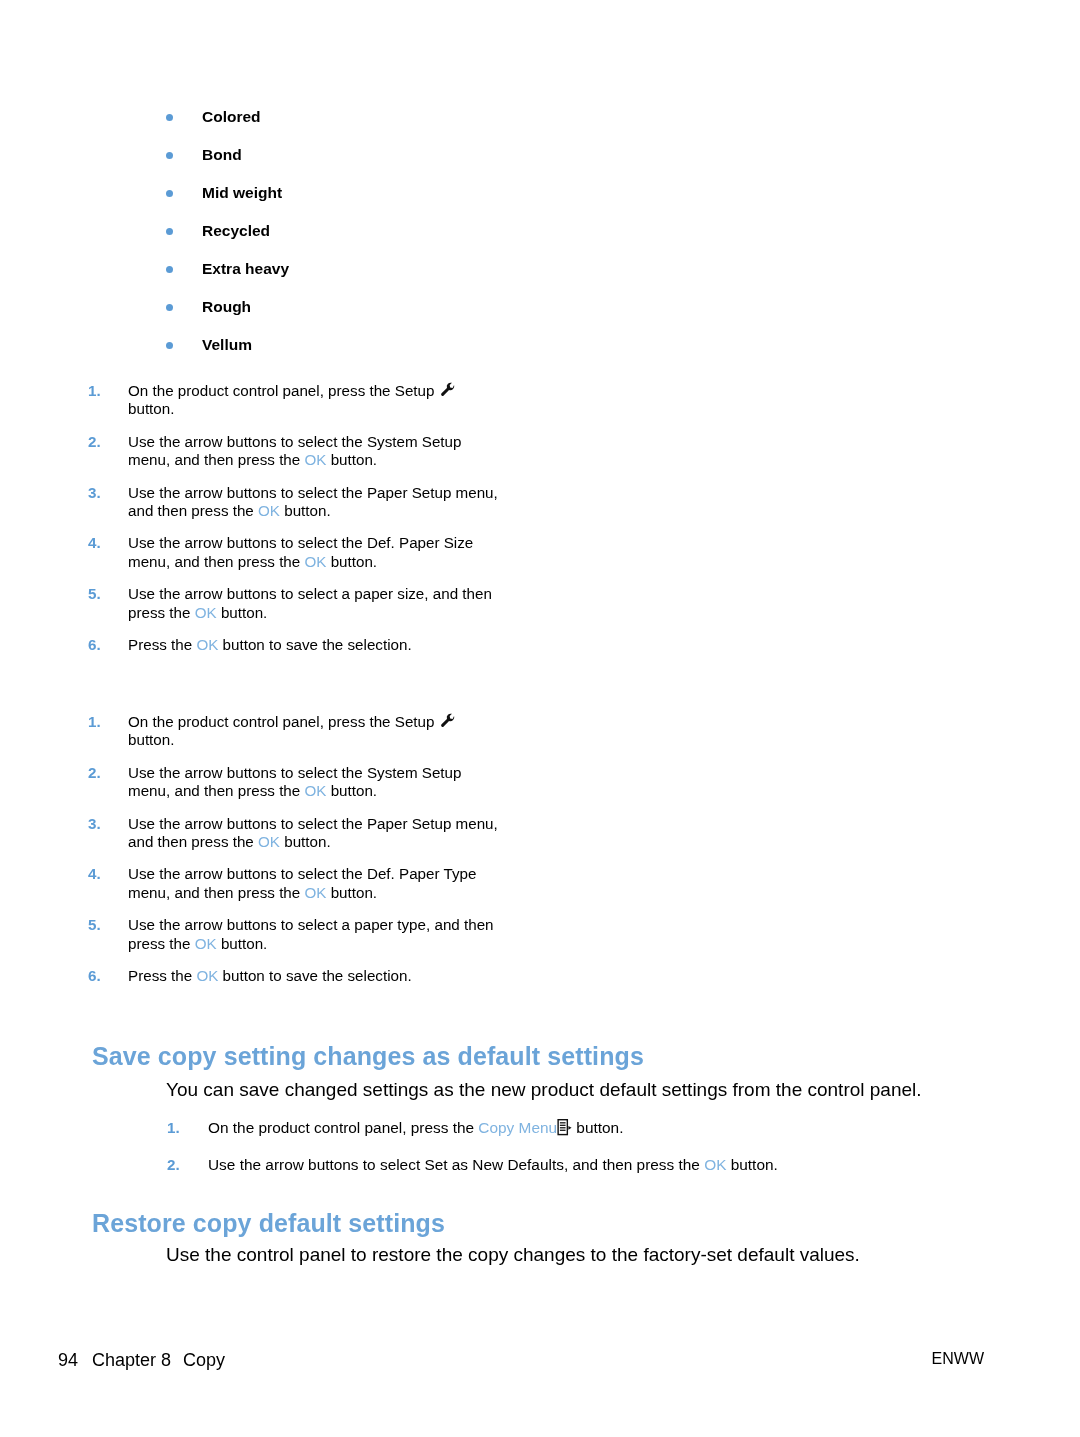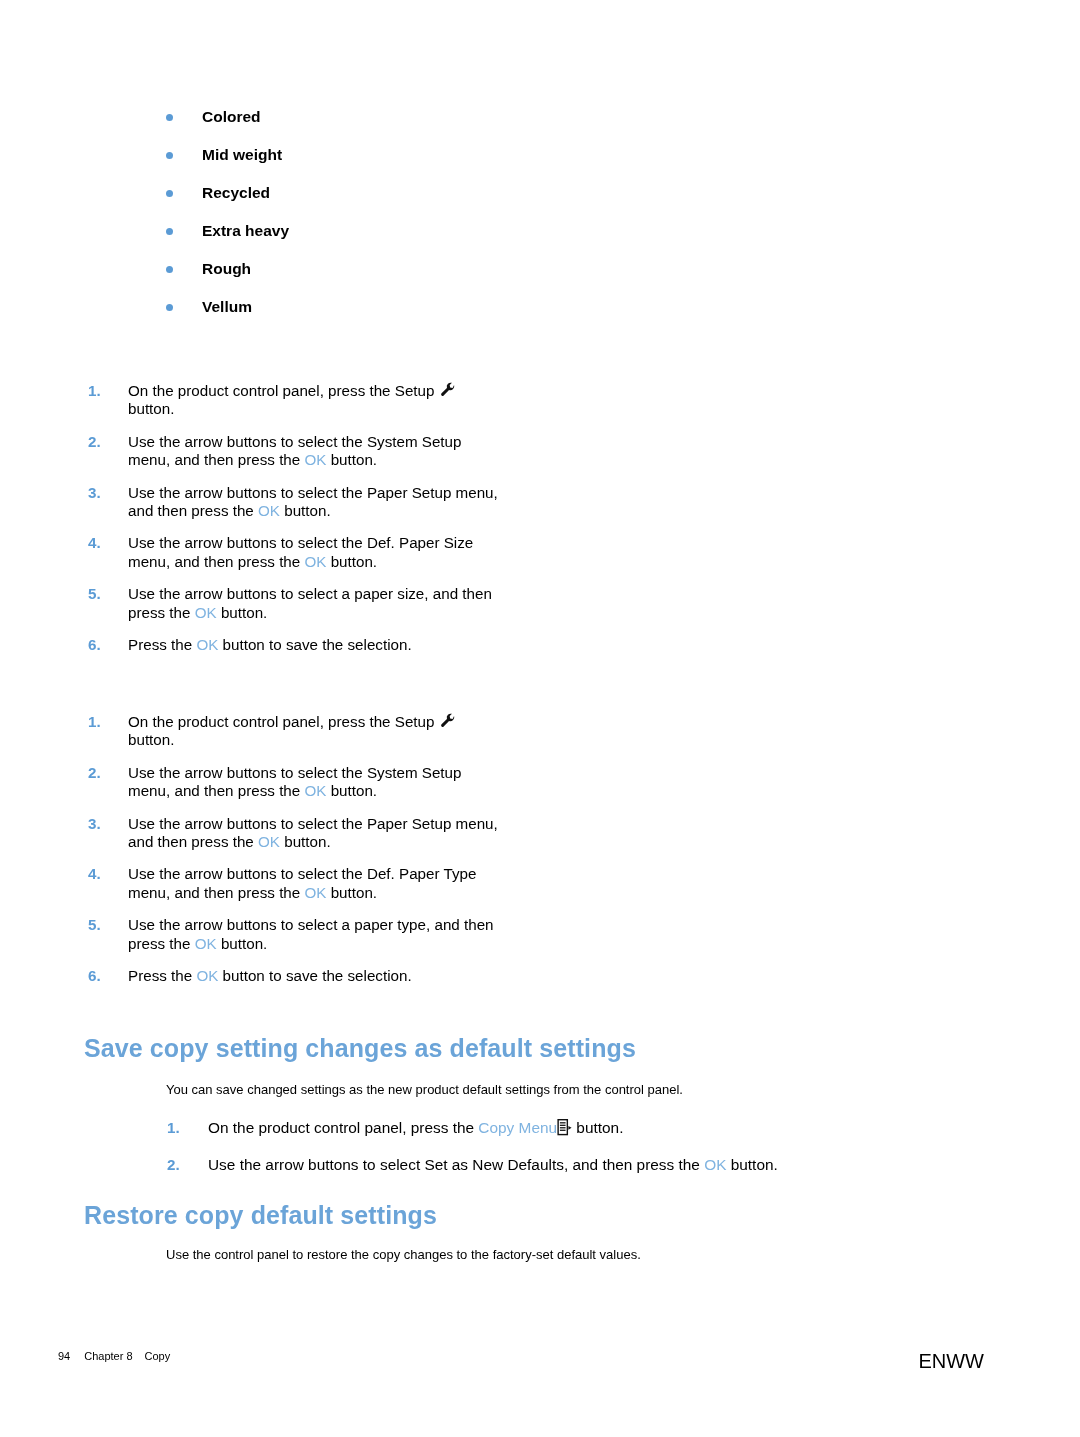--- a/index.html
+++ b/index.html
@@ -107,71 +107,72 @@
   .icon-wrench svg, .icon-copymenu svg { display: block; }
 
   
   .h1 {
     position: absolute;
     left: 84px;
     font-size: 25px;
     font-weight: bold;
     color: #6ba4d8;
     letter-spacing: 0.1px;
-    margin: 0;
+    margin: 8px;
     white-space: nowrap;
   }
   #heading-save { top: 1034px; }
   #heading-restore { top: 1201px; }
 
   .body-para {
     position: absolute;
     left: 166px;
-    font-size: 13px;
+    font-size: 19px;
     line-height: 19px;
     color: #000;
     margin: 0;
     width: 800px;
   }
   #para-save { top: 1080px; }
   #para-restore { top: 1245px; }
 
   
   .footer {
     position: absolute;
     left: 0;
     right: 0;
     top: 1350px;
     height: 20px;
   }
   .footer-left {
     position: absolute;
     left: 58px;
     top: 0;
-    font-size: 11px;
+    font-size: 18px;
     color: #000;
     white-space: nowrap;
   }
   .footer-left .pagenum { margin-right: 14px; }
   .footer-left .chapter { margin-right: 12px; }
   .footer-right {
     position: absolute;
     right: 96px;
     top: 0;
-    font-size: 20px;
+    font-size: 16px;
     color: #000;
   }
 </style>
 </head>
 <body>
 
 <div class="page">
 
   <ul class="bullet-list" id="bullet-list">
       <li class="bullet-item"><span class="bullet-dot"></span><span>Colored</span></li>
+      <li class="bullet-item"><span class="bullet-dot"></span><span>Bond</span></li>
       <li class="bullet-item"><span class="bullet-dot"></span><span>Mid weight</span></li>
       <li class="bullet-item"><span class="bullet-dot"></span><span>Recycled</span></li>
       <li class="bullet-item"><span class="bullet-dot"></span><span>Extra heavy</span></li>
       <li class="bullet-item"><span class="bullet-dot"></span><span>Rough</span></li>
       <li class="bullet-item"><span class="bullet-dot"></span><span>Vellum</span></li>
     </ul>
 
   <ol class="proc narrow" id="proc-size" style="top:382px;">
       <li class="proc-item">
         <span class="proc-num">1.</span>

